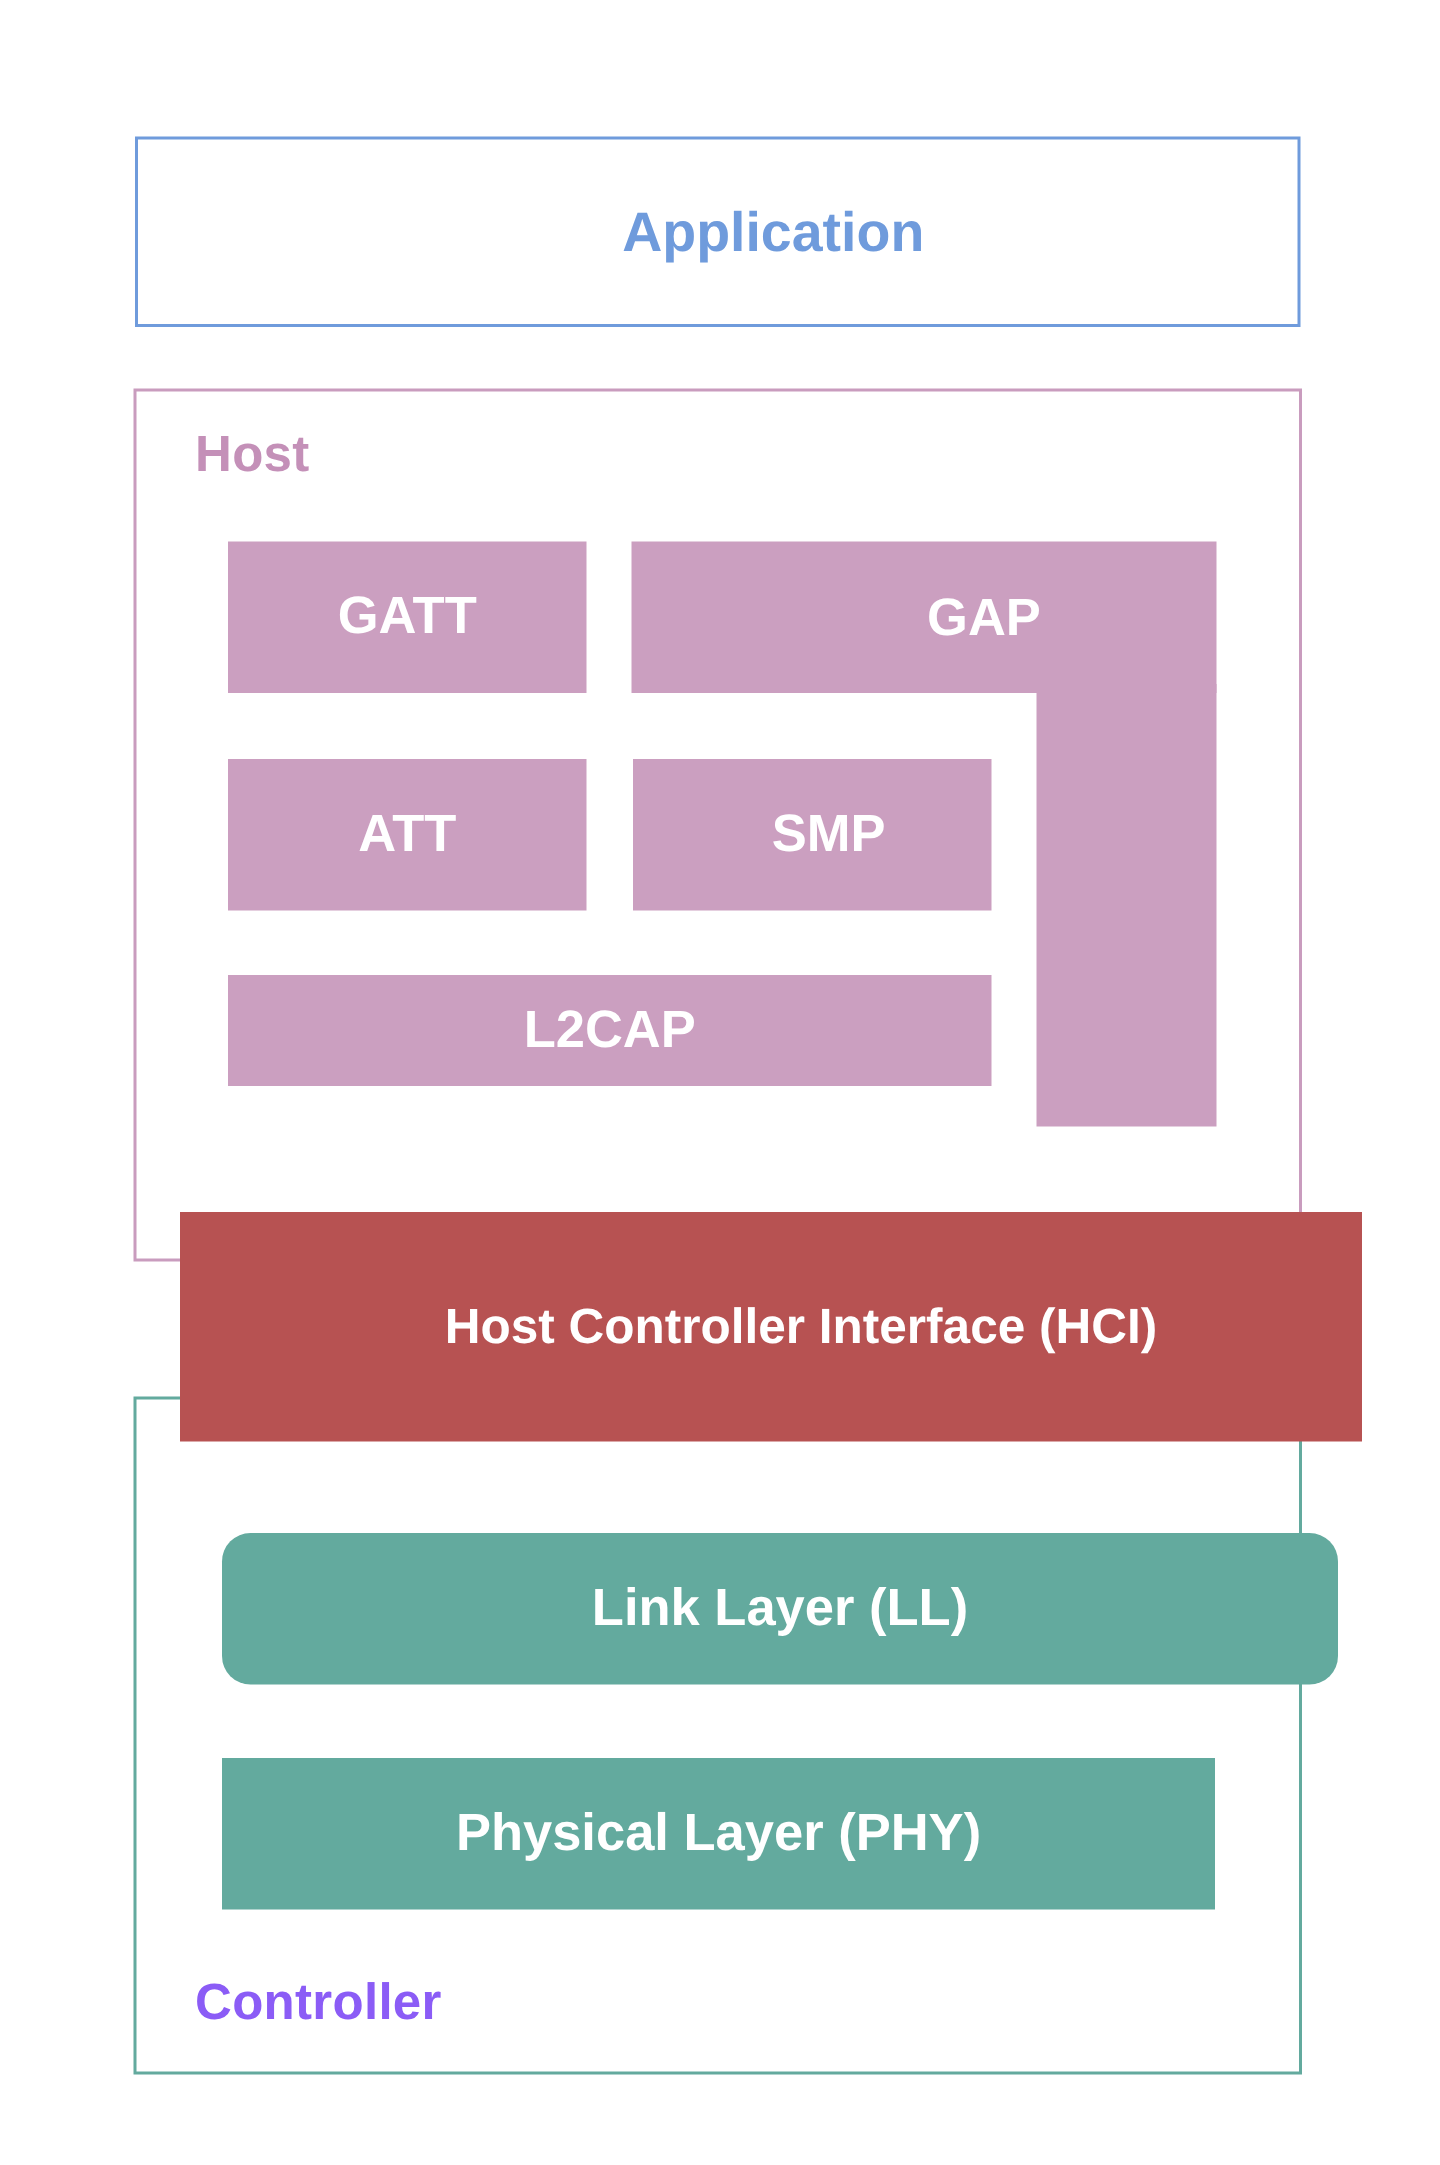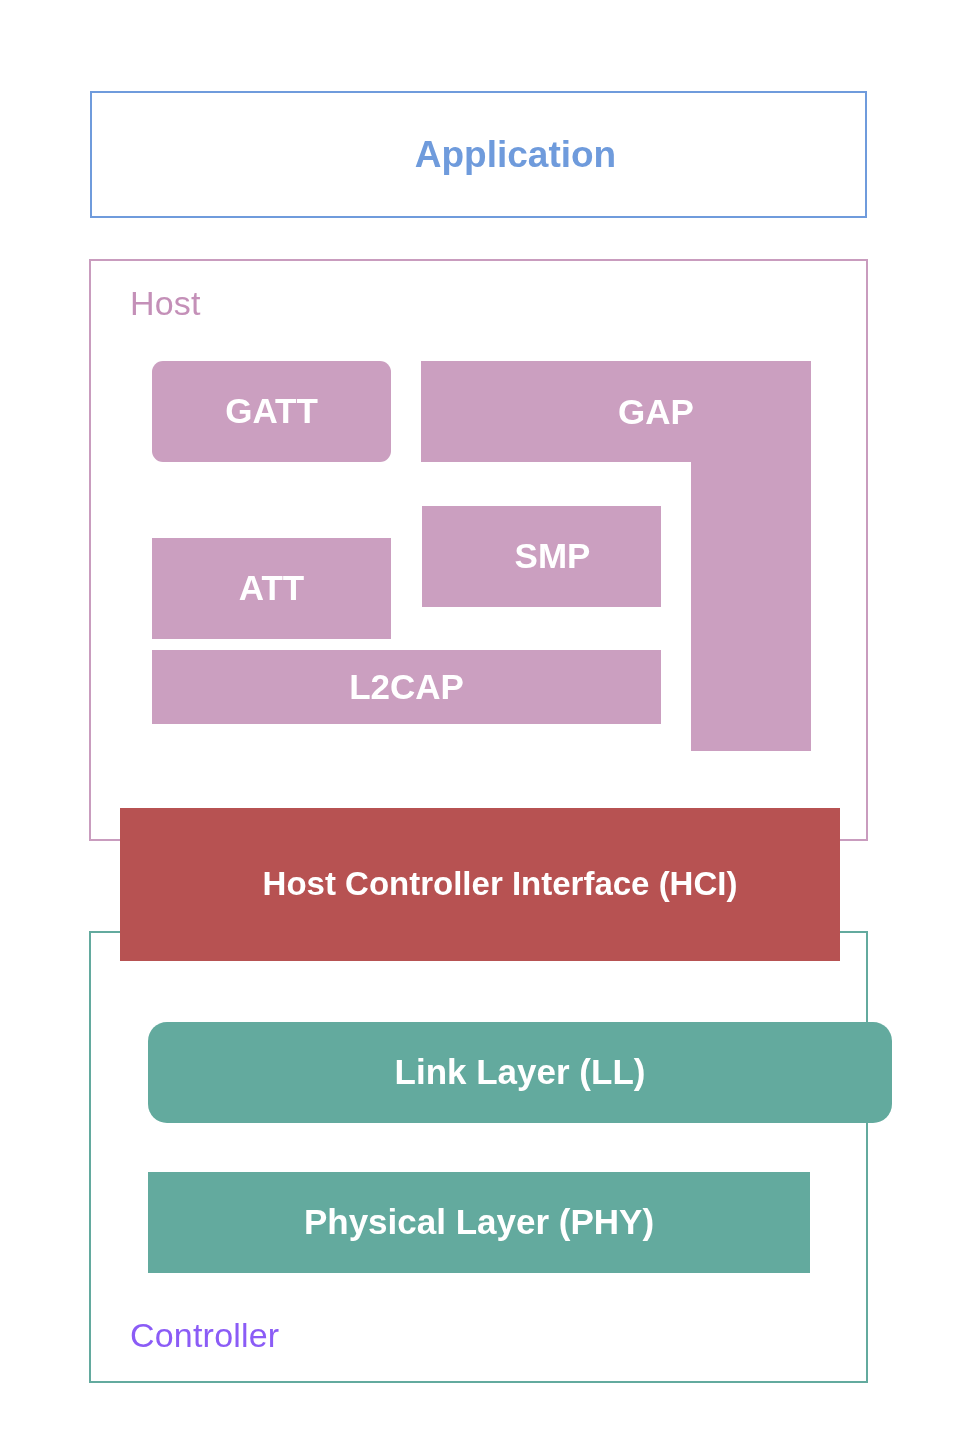--- a/index.html
+++ b/index.html
@@ -44,21 +44,21 @@
     top: 931px;
     width: 779px;
     height: 452px;
     border: 2px solid #63aa9e;
   }
 
   
   .group-caption {
     position: absolute;
     font-size: 34px;
-    font-weight: normal;
+    font-weight: bold;
     letter-spacing: 0.2px;
     white-space: nowrap;
   }
   .group-caption.host-caption {
     left: 130px;
     top: 284px;
     color: #c490b8;
   }
   .group-caption.controller-caption {
     left: 130px;
@@ -93,26 +93,24 @@
     text-align: center;
     line-height: 1.05;
   }
   .block.pink   { background: #cb9fc0; }
   .block.red    { background: #b75252; }
   .block.teal   { background: #63aa9e; }
 
   .block.gatt {
     left: 152px;  top: 361px;  width: 239px; height: 101px;
     font-size: 35px;
-    border-radius: 11px;
   }
   .block.att {
     left: 152px;  top: 506px;  width: 239px; height: 101px;
     font-size: 35px;
-    margin-top: 32px;
   }
   .block.smp {
     left: 422px;  top: 506px;  width: 239px; height: 101px;
     font-size: 35px;
     padding-left: 22px;
   }
   .block.l2cap {
     left: 152px;  top: 650px;  width: 509px; height: 74px;
     font-size: 35px;
   }
@@ -144,21 +142,21 @@
     display: flex;
     align-items: center;
     justify-content: center;
     color: #ffffff;
     font-size: 35px;
     font-weight: bold;
     padding-left: 40px;
   }
 
   .block.hci {
-    left: 120px;  top: 808px;  width: 720px; height: 153px;
+    left: 120px;  top: 808px;  width: 788px; height: 153px;
     font-size: 33px;
     z-index: 5;
     padding-left: 40px;
   }
   .block.ll {
     left: 148px;  top: 1022px; width: 744px; height: 101px;
     font-size: 35px;
     border-radius: 19px;
   }
   .block.phy {

